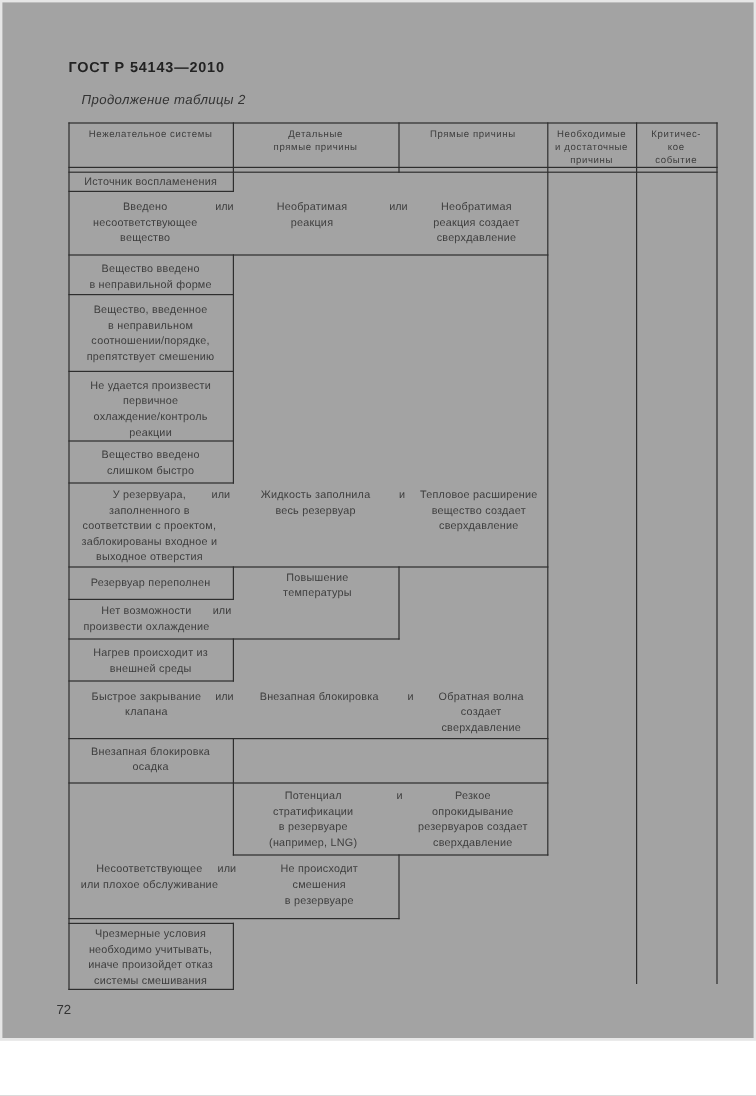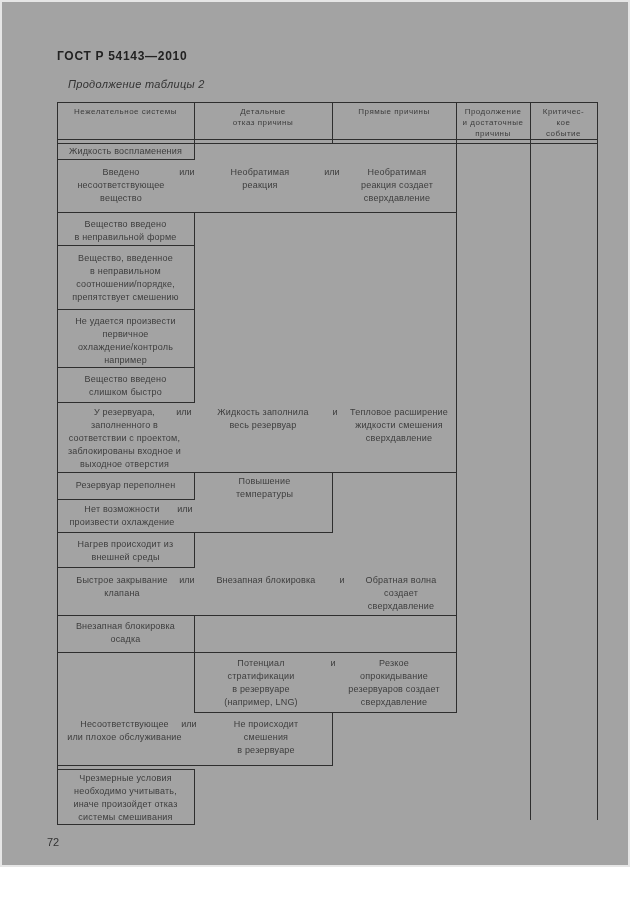--- a/index.html
+++ b/index.html
@@ -43,30 +43,30 @@
 
 <div class="page">
 
   <div class="doc-title">ГОСТ Р 54143—2010</div>
   <div class="caption">Продолжение таблицы 2</div>
 
   <div>
 
     <div class="hdr" style="left:55px;top:104px;width:137px">Нежелательное системы</div>
     <div class="hdr" style="left:192px;top:104px;width:138px">Детальные
-отказ причины</div>
+прямые причины</div>
     <div class="hdr" style="left:330px;top:104px;width:124px">Прямые причины</div>
-    <div class="hdr" style="left:454px;top:104px;width:74px">Продолжение
+    <div class="hdr" style="left:454px;top:104px;width:74px">Необходимые
 и достаточные
 причины</div>
     <div class="hdr" style="left:528px;top:104px;width:67px">Критичес-
 кое
 событие</div>
 
-    <div class="cell" style="left:55px;top:143px;width:137px">Жидкость воспламенения</div>
+    <div class="cell" style="left:55px;top:143px;width:137px">Источник воспламенения</div>
 
     <div class="cell" style="left:58px;top:164px;width:122px">Введено
 несоответствующее
 вещество</div>
     <div class="conn" style="left:170px;top:164px;width:30px">или</div>
     <div class="cell" style="left:198px;top:164px;width:120px">Необратимая
 реакция</div>
     <div class="conn" style="left:315px;top:164px;width:30px">или</div>
     <div class="cell" style="left:336px;top:164px;width:118px">Необратимая
 реакция создает
@@ -74,35 +74,35 @@
 
     <div class="cell" style="left:55px;top:216px;width:137px">Вещество введено
 в неправильной форме</div>
     <div class="cell" style="left:55px;top:250px;width:137px">Вещество, введенное
 в неправильном
 соотношении/порядке,
 препятствует смешению</div>
     <div class="cell" style="left:55px;top:313px;width:137px">Не удается произвести
 первичное
 охлаждение/контроль
-например</div>
+реакции</div>
     <div class="cell" style="left:55px;top:371px;width:137px">Вещество введено
 слишком быстро</div>
 
     <div class="cell" style="left:55px;top:404px;width:135px">У резервуара,
 заполненного в
 соответствии с проектом,
 заблокированы входное и
 выходное отверстия</div>
     <div class="conn" style="left:167px;top:404px;width:30px">или</div>
     <div class="cell" style="left:200px;top:404px;width:122px">Жидкость заполнила
 весь резервуар</div>
     <div class="conn" style="left:322px;top:404px;width:22px">и</div>
     <div class="cell" style="left:336px;top:404px;width:122px">Тепловое расширение
-жидкости смешения
+вещество создает
 сверхдавление</div>
 
     <div class="cell" style="left:55px;top:477px;width:137px">Резервуар переполнен</div>
 
     <div class="cell" style="left:55px;top:501px;width:130px">Нет возможности
 произвести охлаждение</div>
     <div class="conn" style="left:168px;top:501px;width:30px">или</div>
     <div class="cell" style="left:200px;top:473px;width:125px">Повышение
 температуры</div>
 

